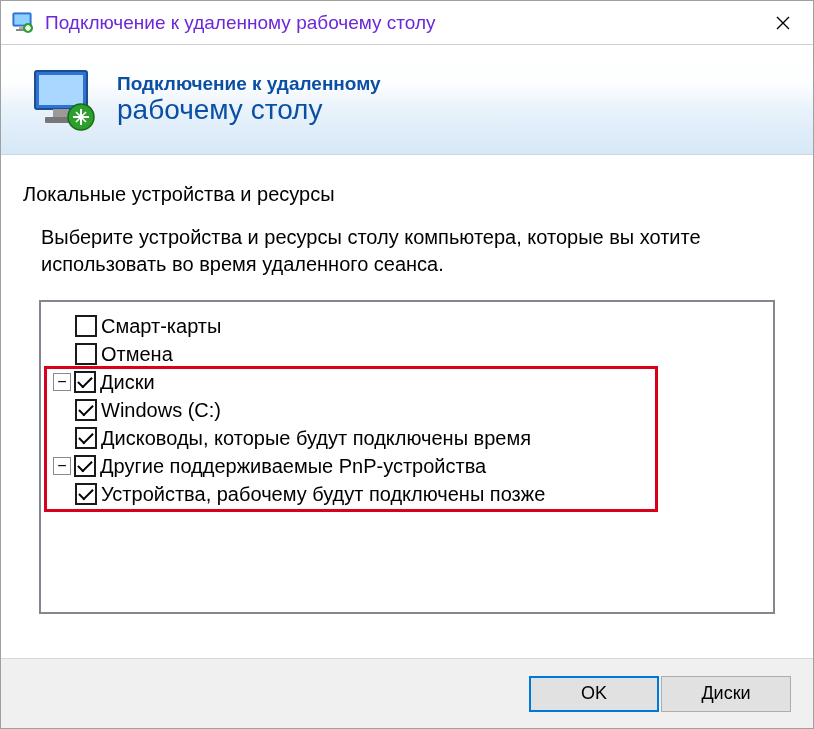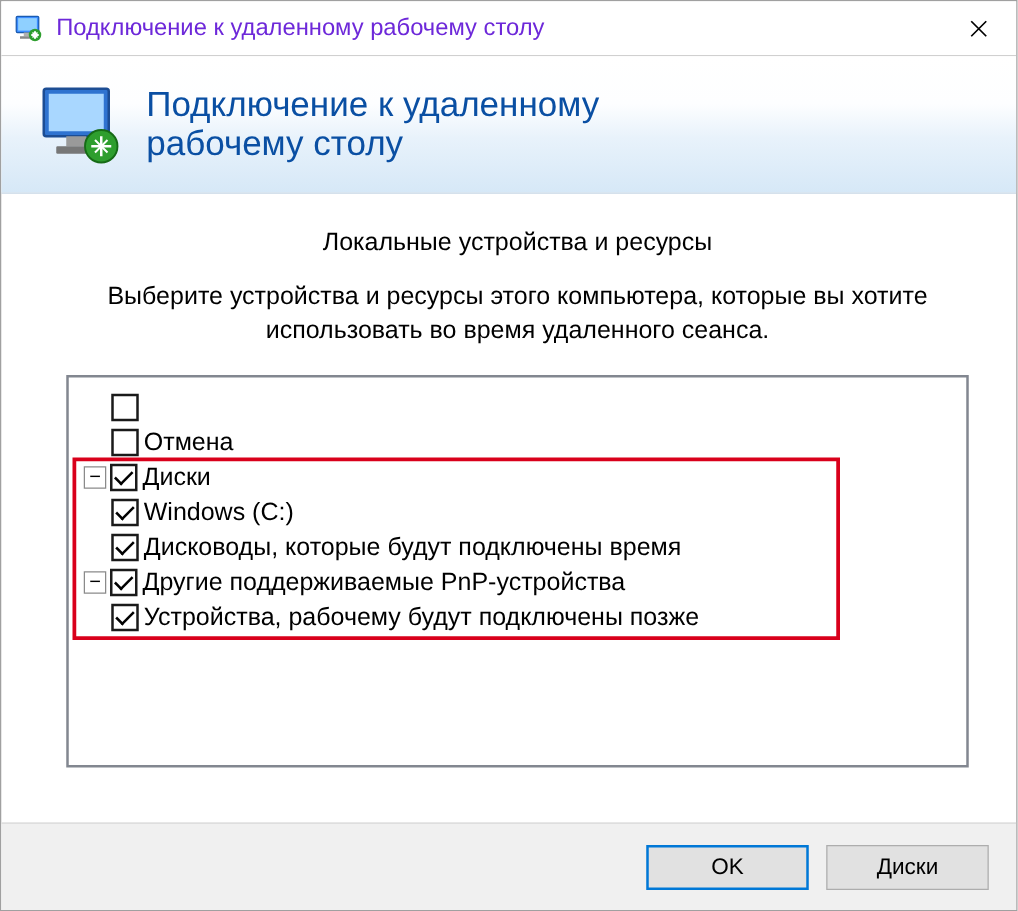--- a/index.html
+++ b/index.html
@@ -32,25 +32,24 @@
   .banner {
     height: 110px;
     background: linear-gradient(to bottom, #ffffff 0%, #fdfeff 35%, #e8f2fb 60%, #d6e8f7 100%);
     border-bottom: 1px solid #c8d7e6;
     display: flex;
     align-items: center;
     padding: 0 30px;
   }
   .banner .big-icon { width: 70px; height: 70px; margin-right: 16px; flex-shrink:0; }
   .banner-text { color: #0a4fa3; }
-  .banner-text .line1 { font-size: 28px; font-weight: 400; line-height: 1.1;}
+  .banner-text .line1 { font-size: 19px; font-weight: 700; line-height: 1.1;}
   .banner-text .line2 { font-size: 28px; font-weight: 400; line-height: 1.1;}
   .content {
-    padding: 28px 22px 12px 36px;
-    text-align: center;
+    padding: 28px 22px 12px 22px;
   }
   .section-header { font-size: 20px; color:#000; margin-bottom: 18px; }
   .description { font-size: 20px; color:#000; margin: 0 18px 22px 18px; line-height: 1.35; }
   .tree-box {
     border: 2px solid #828790;
     height: 314px;
     margin: 0 16px;
     padding: 10px 8px;
     position: relative;
     background:#fff;
@@ -101,21 +100,21 @@
   .footer {
     position: absolute;
     left: 0; right: 0; bottom: 0;
     height: 70px;
     background: #f0f0f0;
     border-top: 1px solid #d8d8d8;
     display: flex;
     align-items: center;
     justify-content: flex-end;
     padding: 0 22px;
-    gap: 14px;
+    gap: 2px;
   }
   .btn {
     min-width: 130px;
     height: 36px;
     background: #e1e1e1;
     border: 1px solid #adadad;
     font-size: 18px;
     cursor: pointer;
     padding: 0 18px;
   }
@@ -157,26 +156,27 @@
     </svg>
   </span>
   <div class="banner-text">
     <div class="line1">Подключение к удаленному</div>
     <div class="line2">рабочему столу</div>
   </div>
 </div>
 
 <div class="content">
   <div class="section-header">Локальные устройства и ресурсы</div>
-  <div class="description">Выберите устройства и ресурсы этого компьютера, которые вы хотите использовать во время удаленного сеанса.</div>
+  <div class="description">Выберите устройства и ресурсы столу компьютера, которые вы хотите использовать во время удаленного сеанса.</div>
 
   <div class="tree-box">
 
     <div class="tree-item indent-1">
       <span class="checkbox"></span>
+      <span class="tree-label">Смарт-карты</span>
     </div>
 
     <div class="tree-item indent-1">
       <span class="checkbox"></span>
       <span class="tree-label">Отмена</span>
     </div>
 
     <div class="tree-item indent-0">
       <span class="expander">−</span>
       <span class="checkbox checked"></span>

